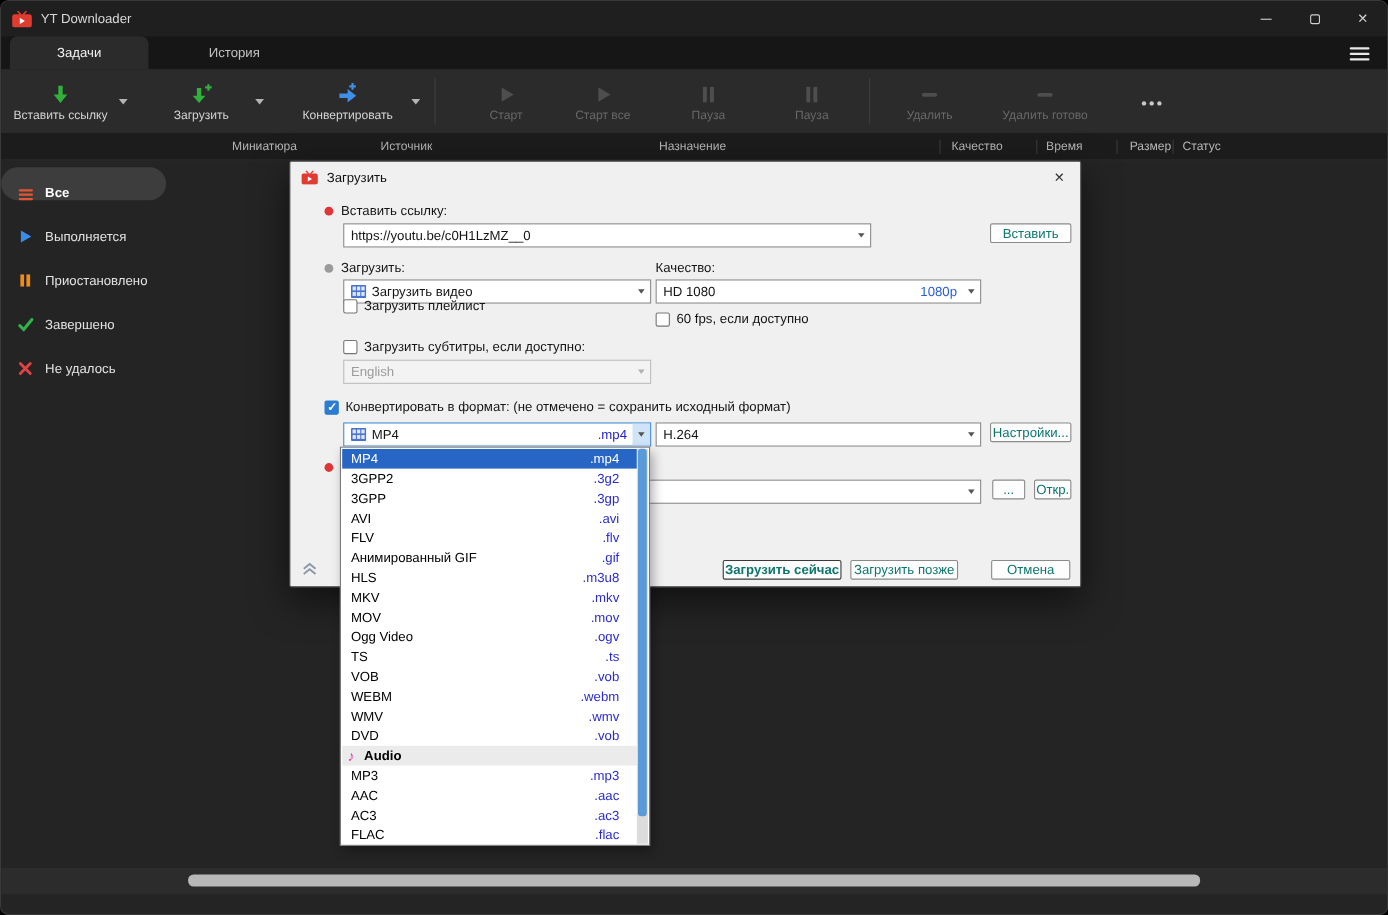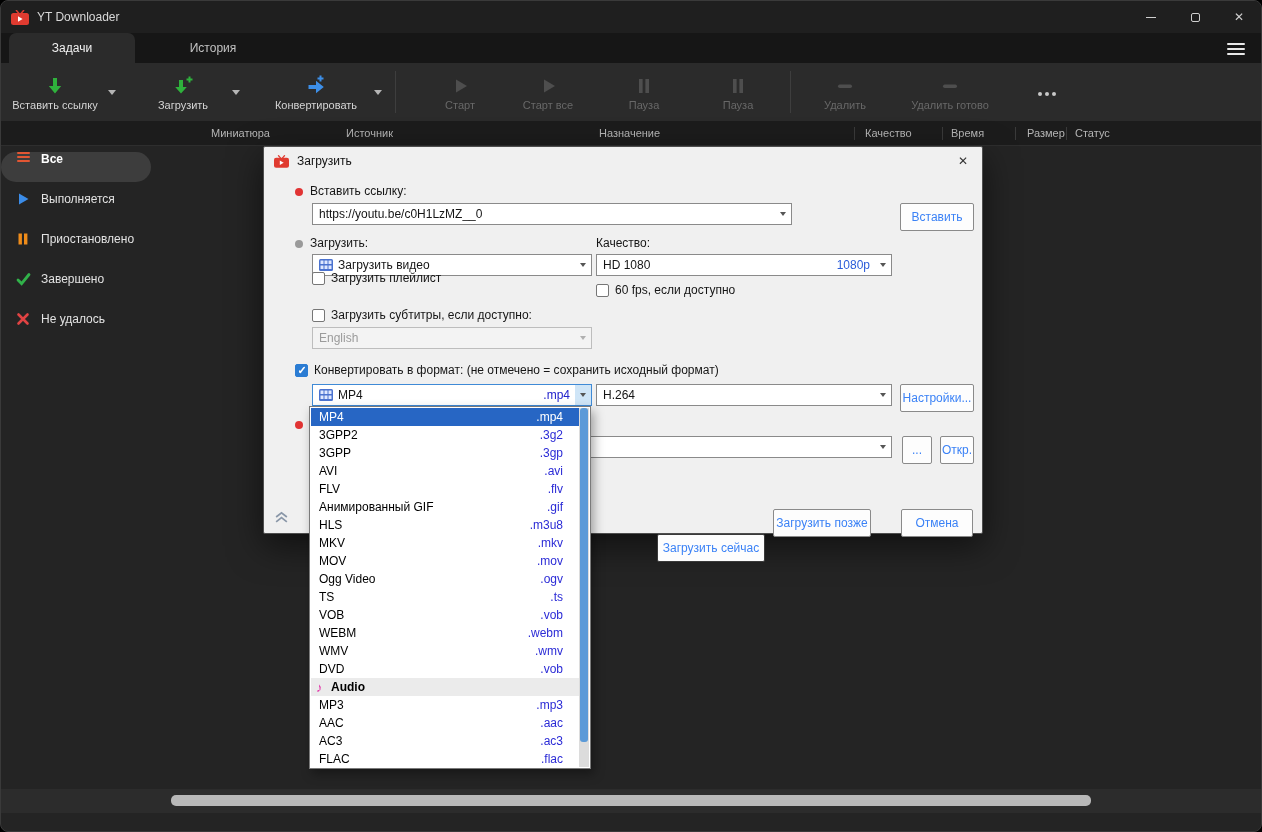--- a/index.html
+++ b/index.html
@@ -35,21 +35,21 @@
   .tri-lg { width:0; height:0; border-left:4px solid transparent; border-right:4px solid transparent; border-top:5px solid #b5b5b5; }
   .tsep { width:1px; height:42px; background:#3e3e3e; margin:0 8px; }
 
   
   .colheaders { position:absolute; top:120px; left:0; right:0; height:25px; background:#1c1c1c; border-bottom:1px solid #2e2e2e; font-size:11px; color:#b5b5b5; }
   .col { position:absolute; top:6px; white-space:nowrap; }
   .csep { position:absolute; top:6px; width:1px; height:13px; background:#3a3a3a; }
 
   
   .sidebar { position:absolute; top:151px; left:0; width:160px; }
-  .side-item { display:flex; align-items:flex-start; gap:10px; height:30px; padding-left:14px; margin:0 10px 10px 0; border-radius:15px; font-size:12px; color:#e2e2e2; }
+  .side-item { display:flex; align-items:flex-end; gap:10px; height:30px; padding-left:14px; margin:0 10px 10px 0; border-radius:15px; font-size:12px; color:#e2e2e2; }
   .side-item.active { background:#3d3d3d; color:#ffffff; font-weight:bold; }
   .si-icon { width:16px; display:flex; align-items:center; justify-content:center; }
   .bars { display:flex; flex-direction:column; gap:2px; }
   .bars i { display:block; width:13px; height:2px; background:#e25633; border-radius:1px; }
 
   
   .hstrip { position:absolute; left:0; right:0; top:788px; height:24px; background:#2c2c2c; }
   .hthumb { position:absolute; left:170px; top:6px; width:920px; height:11px; background:#b8b8b8; border-radius:5px; }
 
   
@@ -66,22 +66,22 @@
   .combo .ext { color:#2222cc; margin-right:5px; }
   .combo .tag { color:#2b5cd9; margin-right:5px; }
   .combo .arr { width:16px; height:100%; display:flex; align-items:center; justify-content:center; flex:none; }
   .tri { width:0; height:0; border-left:3.5px solid transparent; border-right:3.5px solid transparent; border-top:4.5px solid #555; }
   .combo.disabled { background:#f3f3f3; border-color:#bdbdbd; color:#9b9b9b; }
   .combo.disabled .tri { border-top-color:#b0b0b0; }
   .combo.focused { border-color:#3f8ad6; }
   .combo.focused .arr { background:#cfe5f7; }
   .combo input { border:none; outline:none; background:transparent; font:inherit; color:inherit; flex:1; height:100%; }
   .fico { display:flex; margin-right:5px; flex:none; }
-  .btn { position:absolute; height:28px; background:#fdfdfd; border:1px solid #8a8a8a; border-radius:2px; font-size:12px; color:#3b82f6; display:flex; align-items:center; justify-content:center; white-space:nowrap; }
-  .btn.default { font-weight:normal; border-color:#3a3a3a;margin-top:25px; }
+  .btn { position:absolute; height:18px; background:#fdfdfd; border:1px solid #8a8a8a; border-radius:2px; font-size:12px; color:#0f766e; display:flex; align-items:center; justify-content:center; white-space:nowrap; }
+  .btn.default { font-weight:bold; border-color:#3a3a3a; }
   .check { position:absolute; display:flex; align-items:center; gap:6px; white-space:nowrap; }
   .box { width:13px; height:13px; background:#fff; border:1px solid #767676; border-radius:2px; flex:none; position:relative; }
   .box.checked { background:#2b7cd3; border-color:#2b7cd3; }
   .box.checked::after { content:"✓"; position:absolute; left:1.5px; top:-1px; color:#fff; font-size:11px; font-weight:bold; }
   .collapse-ic { position:absolute; left:10px; top:362px; }
 
   
   .dropdown { position:absolute; left:308px; top:405px; width:282px; height:363px; background:#fff; border:1px solid #7a7a7a; z-index:60; box-shadow:3px 5px 10px rgba(0,0,0,.35); }
   .dd-list { position:absolute; left:1px; top:1px; bottom:1px; right:11px; overflow:hidden; }
   .dd-row { height:18px; display:flex; align-items:center; padding:0 16px 0 8px; font-size:12px; color:#000; }

